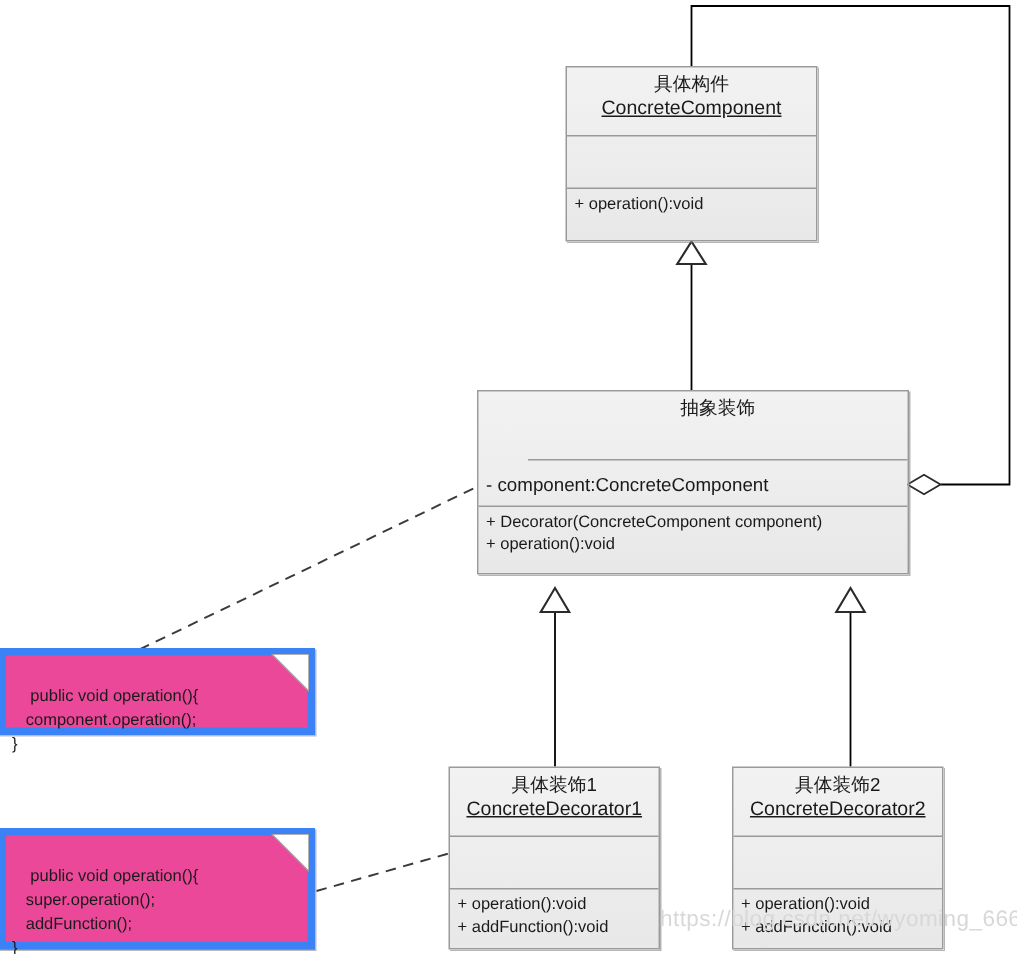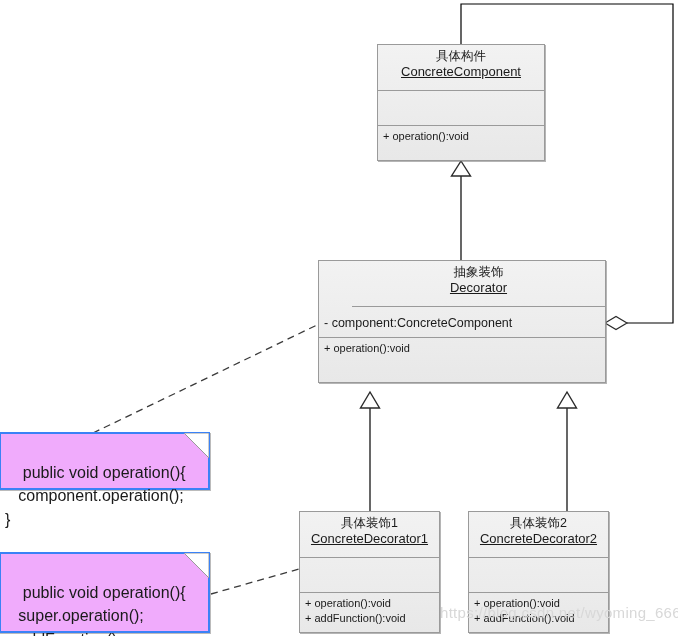--- a/index.html
+++ b/index.html
@@ -70,24 +70,24 @@
     line-height: 1.32;
   }
   .uml-ops div, .uml-attrs div {
     white-space: nowrap;
   }
 
   
   .uml-note {
     position: absolute;
     box-sizing: border-box;
-    background: #f0abfc;
-    border: 2px solid #3b82f6;
+    background: #ec4899;
+    border: 5px solid #3b82f6;
     box-shadow: 1px 1px 0 rgba(120,120,120,0.5);
-    font-size: 16px;
+    font-size: 11px;
     color: #1a1a1a;
     line-height: 1.45;
     padding: 4px 6px 4px 4px;
     white-space: pre;
   }
   .note-fold {
     position: absolute;
     top: -1px;
     right: -1px;
     width: 25px;
@@ -143,43 +143,43 @@
     </div>
     <div class="uml-attrs" style="height:35px;"></div>
     <div class="uml-ops">
       <div>+ operation():void</div>
     </div>
   </div>
 
   <div class="uml-class" style="left:318px; top:260px; width:288px; height:123px;">
     <div class="uml-header" style="height:46px;margin-left:33px;">
       <span class="cn-name">抽象装饰</span>
-      <span class="en-name">Decorator</span>
     </div>
     <div class="uml-attrs" style="height:31px; display:flex; align-items:center;">
       <div>- component:ConcreteComponent</div>
     </div>
     <div class="uml-ops">
+      <div>+ Decorator(ConcreteComponent component)</div>
       <div>+ operation():void</div>
     </div>
   </div>
 
   <div class="uml-class" style="left:299px; top:511px; width:141px; height:122px;">
     <div class="uml-header" style="height:46px;">
       <span class="cn-name">具体装饰1</span>
       <span class="en-name">ConcreteDecorator1</span>
     </div>
     <div class="uml-attrs" style="height:35px;"></div>
     <div class="uml-ops">
       <div>+ operation():void</div>
       <div>+ addFunction():void</div>
     </div>
   </div>
 
-  <div class="uml-class" style="left:468px; top:511px; width:141px; height:122px;">
+  <div class="uml-class" style="left:488px; top:511px; width:141px; height:122px;">
     <div class="uml-header" style="height:46px;">
       <span class="cn-name">具体装饰2</span>
       <span class="en-name">ConcreteDecorator2</span>
     </div>
     <div class="uml-attrs" style="height:35px;"></div>
     <div class="uml-ops">
       <div>+ operation():void</div>
       <div>+ addFunction():void</div>
     </div>
   </div>

